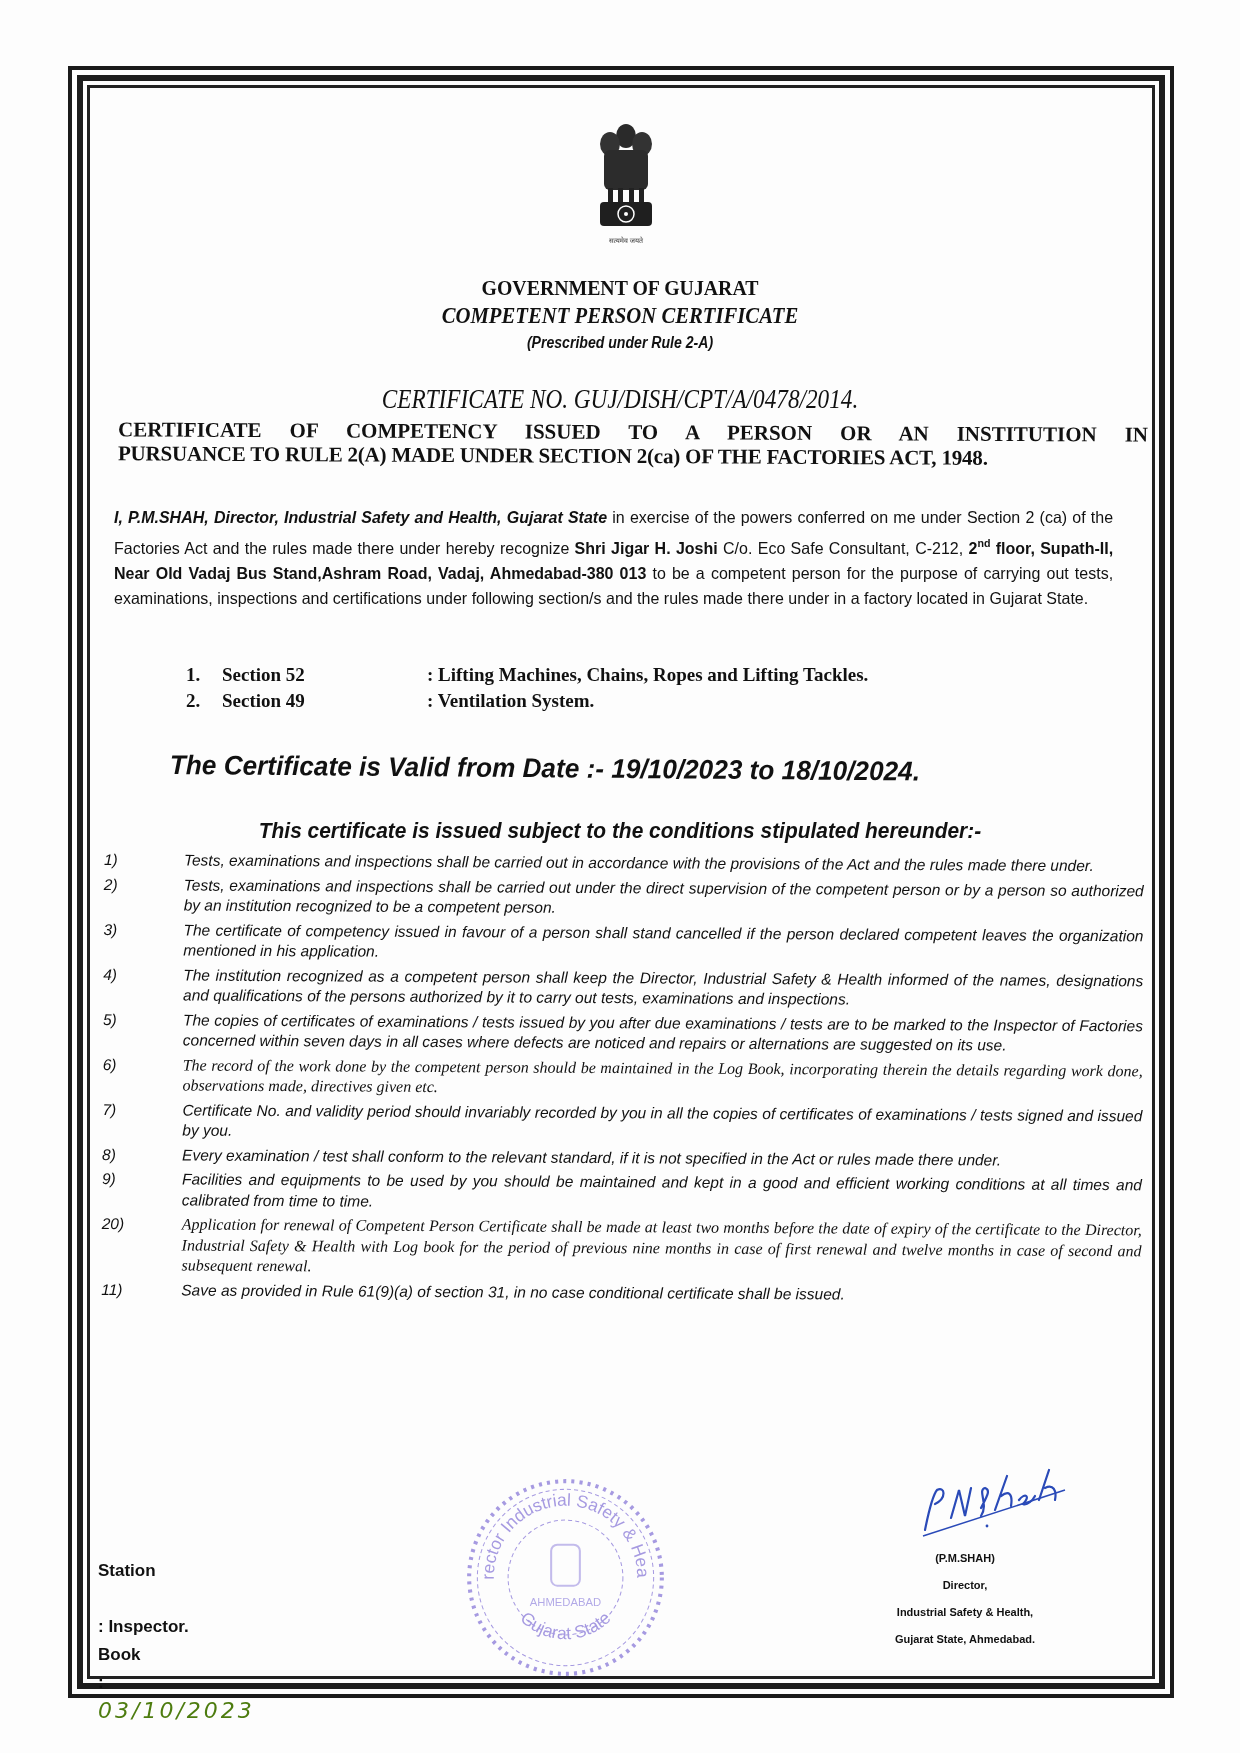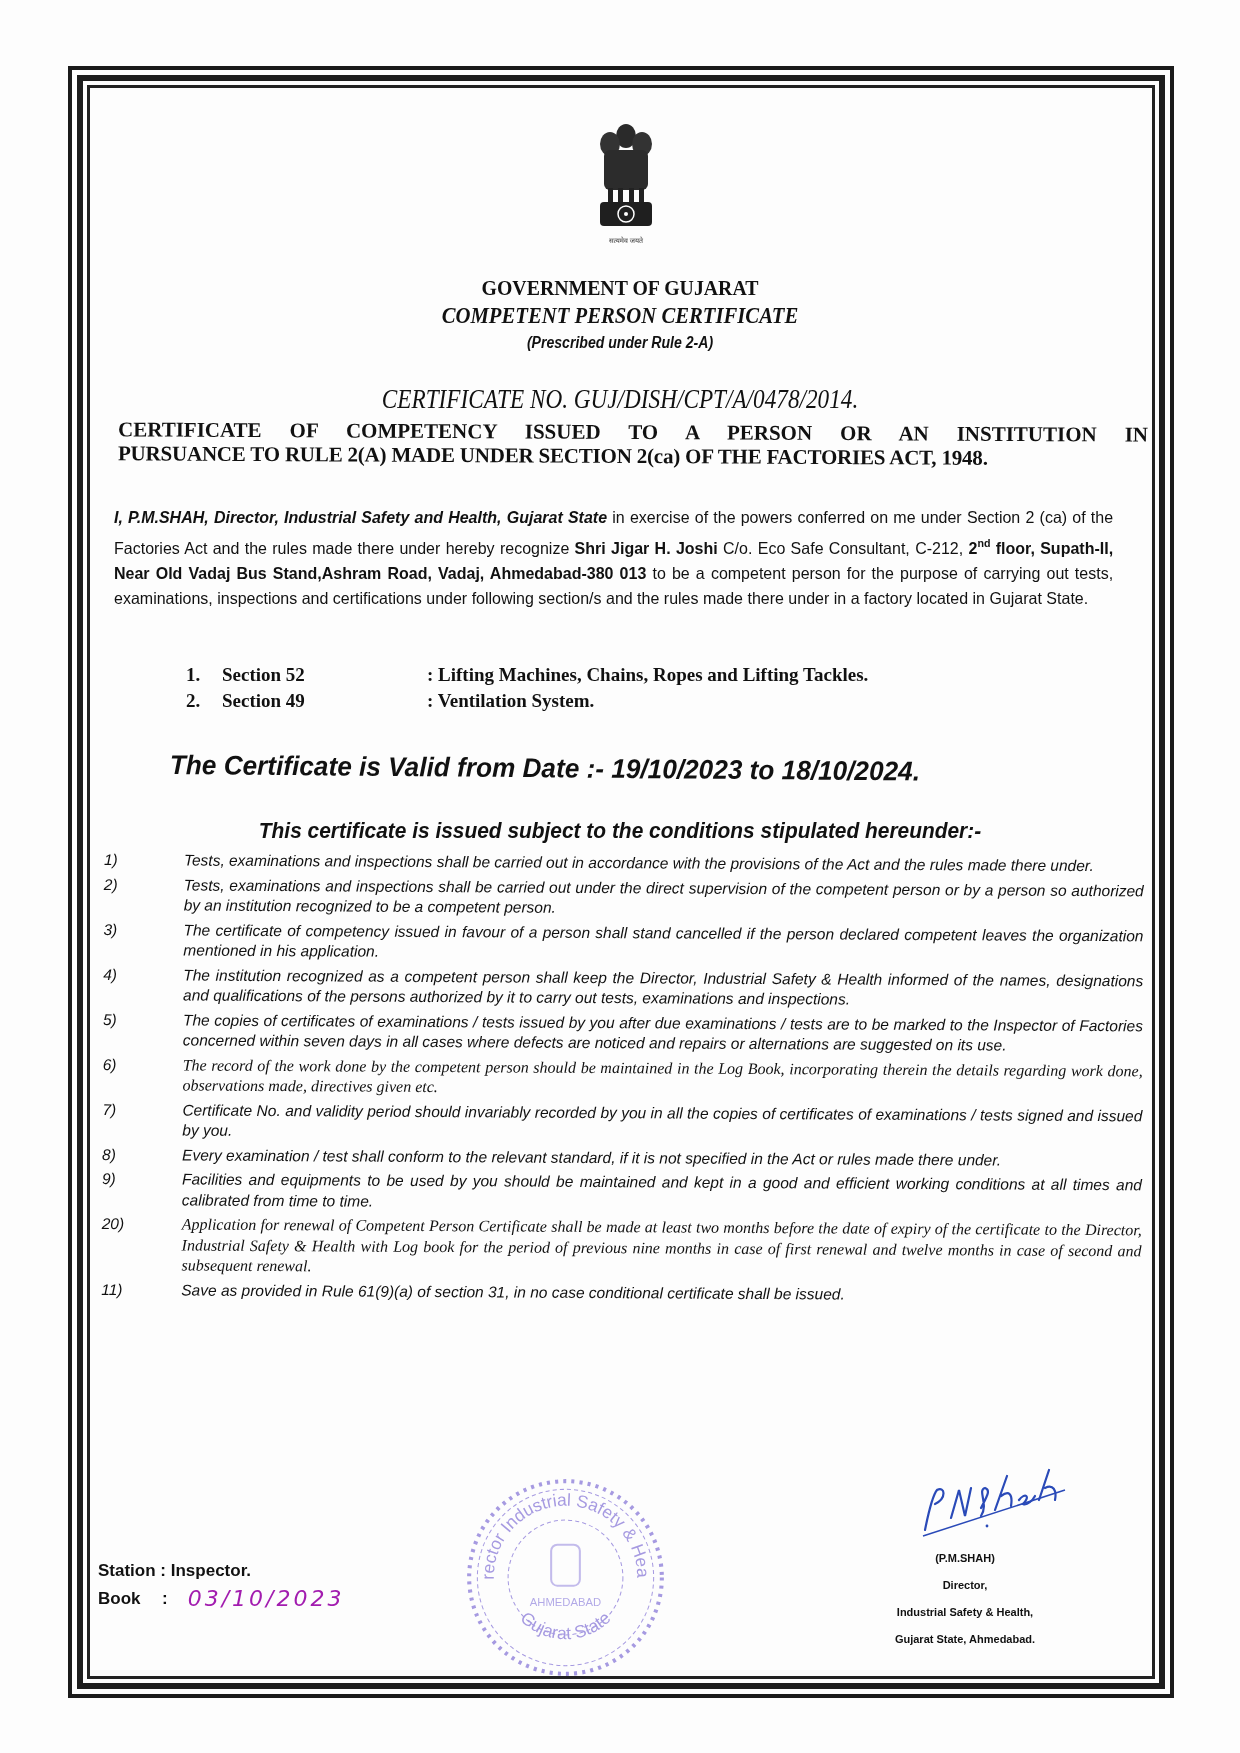--- a/index.html
+++ b/index.html
@@ -76,25 +76,25 @@
     }
     .cond { display: flex; margin-bottom: 4px; }
     .cond .n { width: 80px; flex-shrink: 0; }
     .cond .t { flex: 1; text-align: justify; }
     .cond.serif .t { font-family: "Liberation Serif", serif; font-size: 16px; }
 
     .station {
       position: absolute; left: 98px; top: 1557px;
       font-size: 17px; font-weight: bold; line-height: 28px;
     }
-    .station .row { display: flex; }
+    .station .row { display: flex; flex-direction: column; }
     .station .lbl { width: 64px; }
     .station .hand {
-      font-family: "DejaVu Sans", sans-serif; font-weight: normal; color: #a21caf;
-      font-size: 22px; letter-spacing: 3px; margin-left: 20px; font-style: italic;
+      font-family: "DejaVu Sans", sans-serif; font-weight: normal; color: #4d7c0f;
+      font-size: 22px; letter-spacing: 3px; margin-left: 0; font-style: italic;
     }
 
     .seal { position: absolute; left: 463px; top: 1475px; width: 205px; height: 205px; opacity: 0.75; }
 
     .signature { position: absolute; left: 915px; top: 1460px; width: 160px; height: 80px; }
     .sign-block {
       position: absolute; left: 840px; top: 1545px; width: 250px; text-align: center;
       font-size: 11px; font-weight: bold; line-height: 27px;
     }
   </style>

